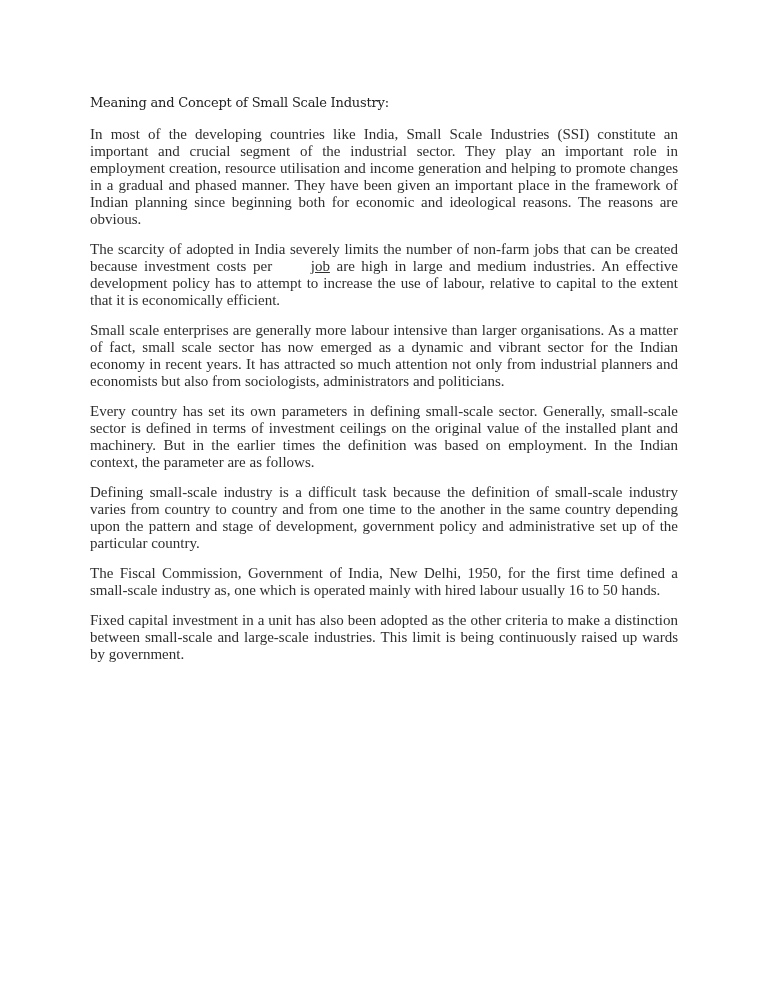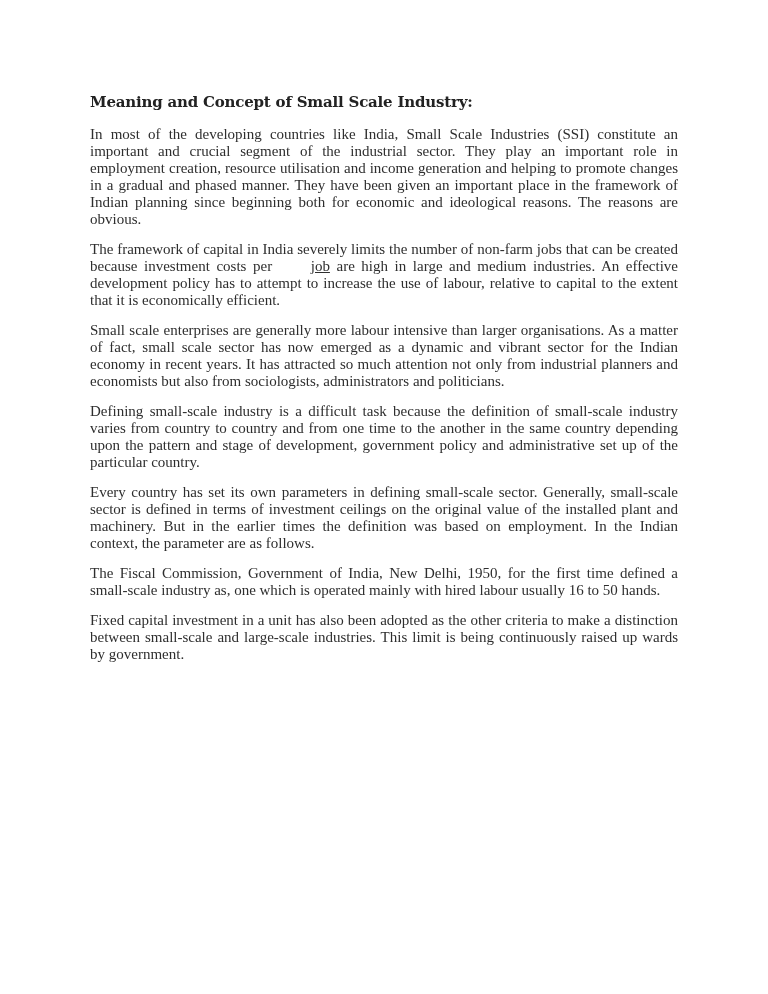--- a/index.html
+++ b/index.html
@@ -16,22 +16,22 @@
     .page {
       position: absolute;
       left: 90px;
       top: 92px;
       width: 588px;
       font-family: "DejaVu Serif", "Liberation Serif", serif;
       color: #2b2b2b;
     }
     .heading {
       font-family: "DejaVu Serif", "Liberation Serif", serif;
-      font-weight: bold;
-      font-size: 15px;
+      font-weight: normal;
+      font-size: 13px;
       line-height: 21px;
       margin: 0 0 13px 0;
       color: #222222;
       letter-spacing: -0.2px;
     }
     .para {
       font-family: "Liberation Serif", "DejaVu Serif", serif;
       font-size: 15px;
       line-height: 17px;
       margin: 0 0 13px 0;
@@ -45,25 +45,25 @@
     }
   </style>
 </head>
 <body>
 
 <div class="page">
   <h2 class="heading">Meaning and Concept of Small Scale Industry:</h2>
 
   <p class="para">In most of the developing countries like India, Small Scale Industries (SSI) constitute an important and crucial segment of the industrial sector. They play an important role in employment creation, resource utilisation and income generation and helping to promote changes in a gradual and phased manner. They have been given an important place in the framework of Indian planning since beginning both for economic and ideological reasons. The reasons are obvious.</p>
 
-  <p class="para"><span>The framework of capital in India severely limits the number of non-farm jobs that can be created because investment costs per </span><a>job</a><span> are high in large and medium industries. An effective development policy has to attempt to increase the use of labour, relative to capital to the extent that it is economically efficient.</span></p>
+  <p class="para"><span>The scarcity of adopted in India severely limits the number of non-farm jobs that can be created because investment costs per </span><a>job</a><span> are high in large and medium industries. An effective development policy has to attempt to increase the use of labour, relative to capital to the extent that it is economically efficient.</span></p>
 
   <p class="para">Small scale enterprises are generally more labour intensive than larger organisations. As a matter of fact, small scale sector has now emerged as a dynamic and vibrant sector for the Indian economy in recent years. It has attracted so much attention not only from industrial planners and economists but also from sociologists, administrators and politicians.</p>
 
 
+  <p class="para">Every country has set its own parameters in defining small-scale sector. Generally, small-scale sector is defined in terms of investment ceilings on the original value of the installed plant and machinery. But in the earlier times the definition was based on employment. In the Indian context, the parameter are as follows.</p>
+
   <p class="para">Defining small-scale industry is a difficult task because the definition of small-scale industry varies from country to country and from one time to the another in the same country depending upon the pattern and stage of development, government policy and administrative set up of the particular country.</p>
-
-  <p class="para">Every country has set its own parameters in defining small-scale sector. Generally, small-scale sector is defined in terms of investment ceilings on the original value of the installed plant and machinery. But in the earlier times the definition was based on employment. In the Indian context, the parameter are as follows.</p>
 
   <p class="para">The Fiscal Commission, Government of India, New Delhi, 1950, for the first time defined a small-scale industry as, one which is operated mainly with hired labour usually 16 to 50 hands.</p>
 
   <p class="para">Fixed capital investment in a unit has also been adopted as the other criteria to make a distinction between small-scale and large-scale industries. This limit is being continuously raised up wards by government.</p>
 </div>
 
 </body></html>

